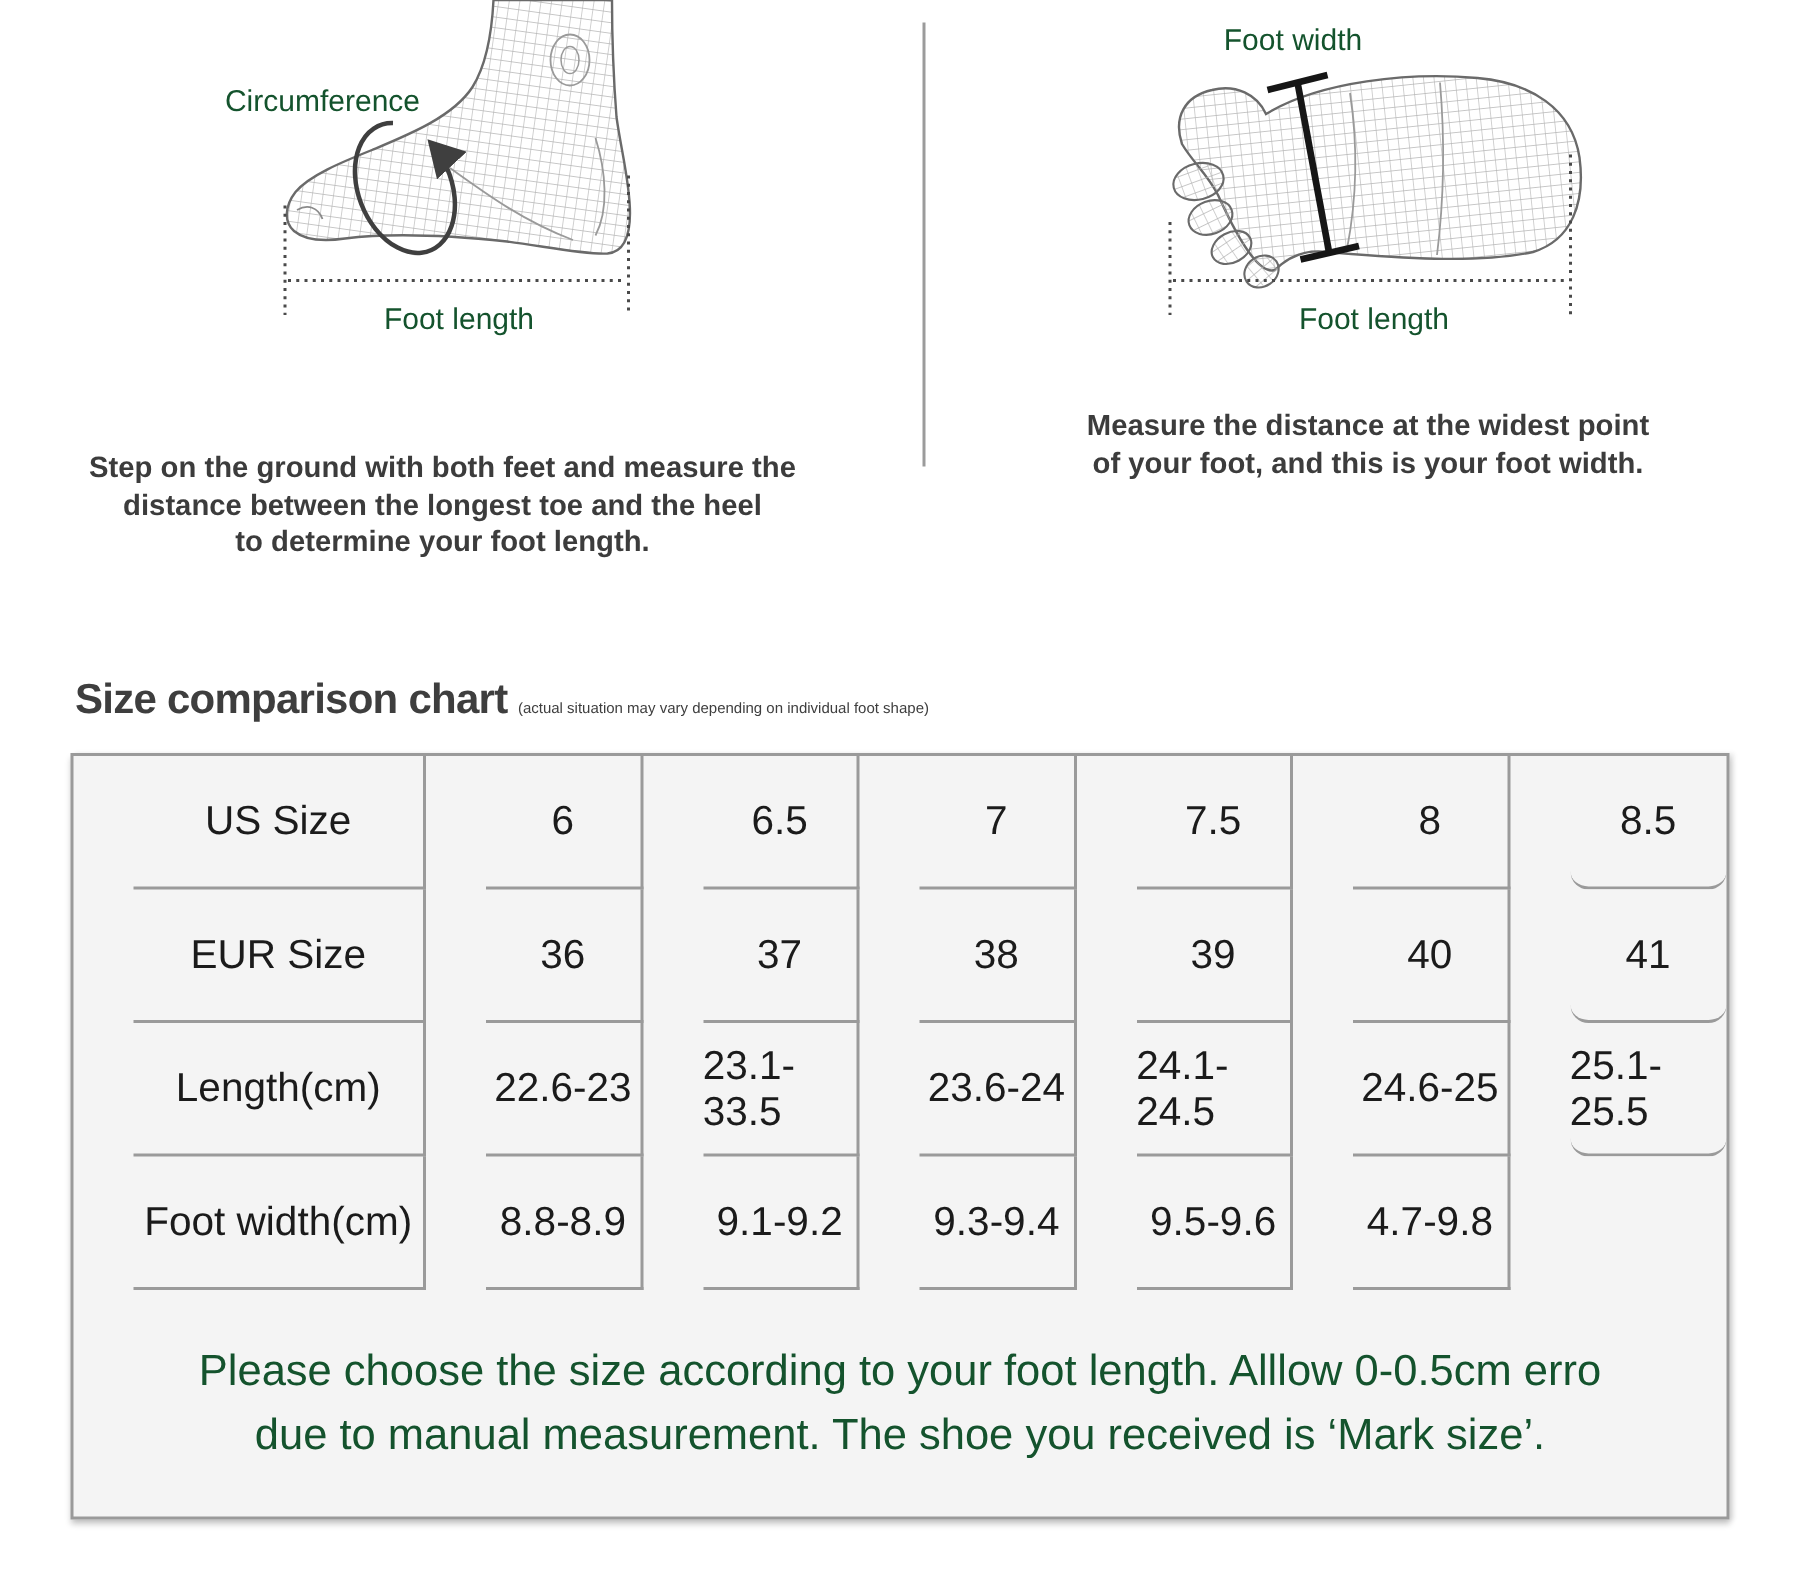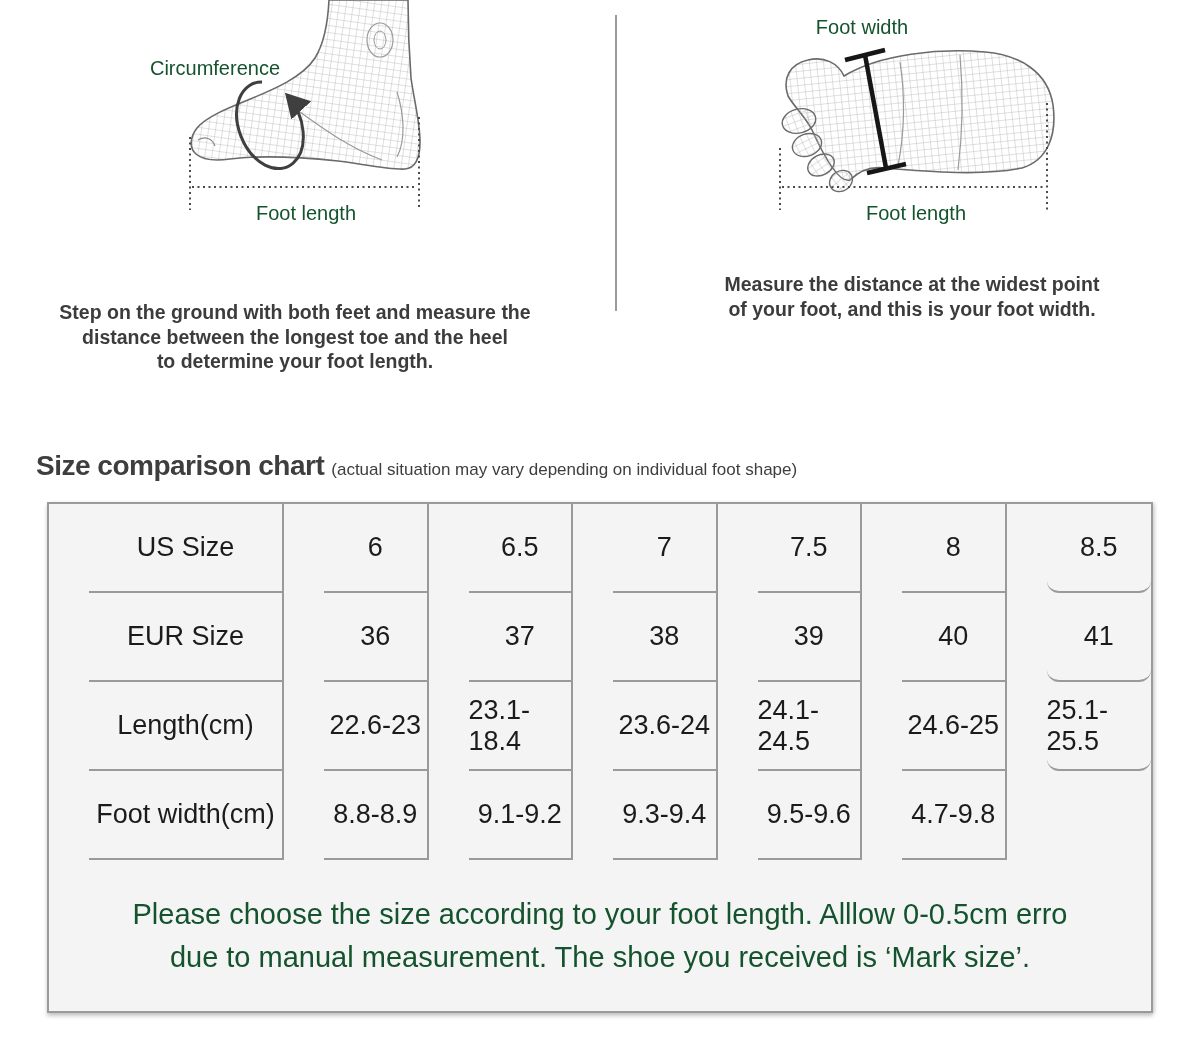--- a/index.html
+++ b/index.html
@@ -13,23 +13,23 @@
   }
   .caption {
     position:absolute; text-align:center; font-weight:bold; font-size:19.5px;
     line-height:24.5px; color:#3c3c3c; white-space:pre-line;
   }
   .divider { position:absolute; left:615px; top:15px; width:2px; height:296px; background:#9b9b9b; }
 
   .illus { position:absolute; }
 
   
-  .heading-row { position:absolute; left:36px; top:450px; display:flex; align-items:baseline; gap:7px; }
+  .heading-row { position:absolute; left:50px; top:450px; display:flex; align-items:baseline; gap:7px; }
   .heading-main { font-size:28px; font-weight:bold; color:#3e3e3e; letter-spacing:-0.5px; }
-  .heading-note { font-size:17px; color:#3e3e3e; }
+  .heading-note { font-size:10px; color:#3e3e3e; }
 
   
   .size-table {
     position:absolute; left:47px; top:502px; width:1106px;
     display:grid; grid-template-columns:235px repeat(6,1fr);
     background:#f4f4f4; border:2px solid #9a9a9a;
     box-shadow:0 3px 4px rgba(0,0,0,0.22), 3px 0 3px rgba(0,0,0,0.08);
   }
   .tcell {
     height:89px; display:flex; align-items:center; justify-content:center;
@@ -158,21 +158,21 @@
     <div class="tcell">EUR Size</div>
     <div class="tcell">36</div>
     <div class="tcell">37</div>
     <div class="tcell">38</div>
     <div class="tcell">39</div>
     <div class="tcell">40</div>
     <div class="tcell lastcol">41</div>
 
     <div class="tcell">Length(cm)</div>
     <div class="tcell">22.6-23</div>
-    <div class="tcell">23.1-18.4</div>
+    <div class="tcell">23.1-33.5</div>
     <div class="tcell">23.6-24</div>
     <div class="tcell">24.1-24.5</div>
     <div class="tcell">24.6-25</div>
     <div class="tcell lastcol">25.1-25.5</div>
 
     <div class="tcell">Foot width(cm)</div>
     <div class="tcell">8.8-8.9</div>
     <div class="tcell">9.1-9.2</div>
     <div class="tcell">9.3-9.4</div>
     <div class="tcell">9.5-9.6</div>

